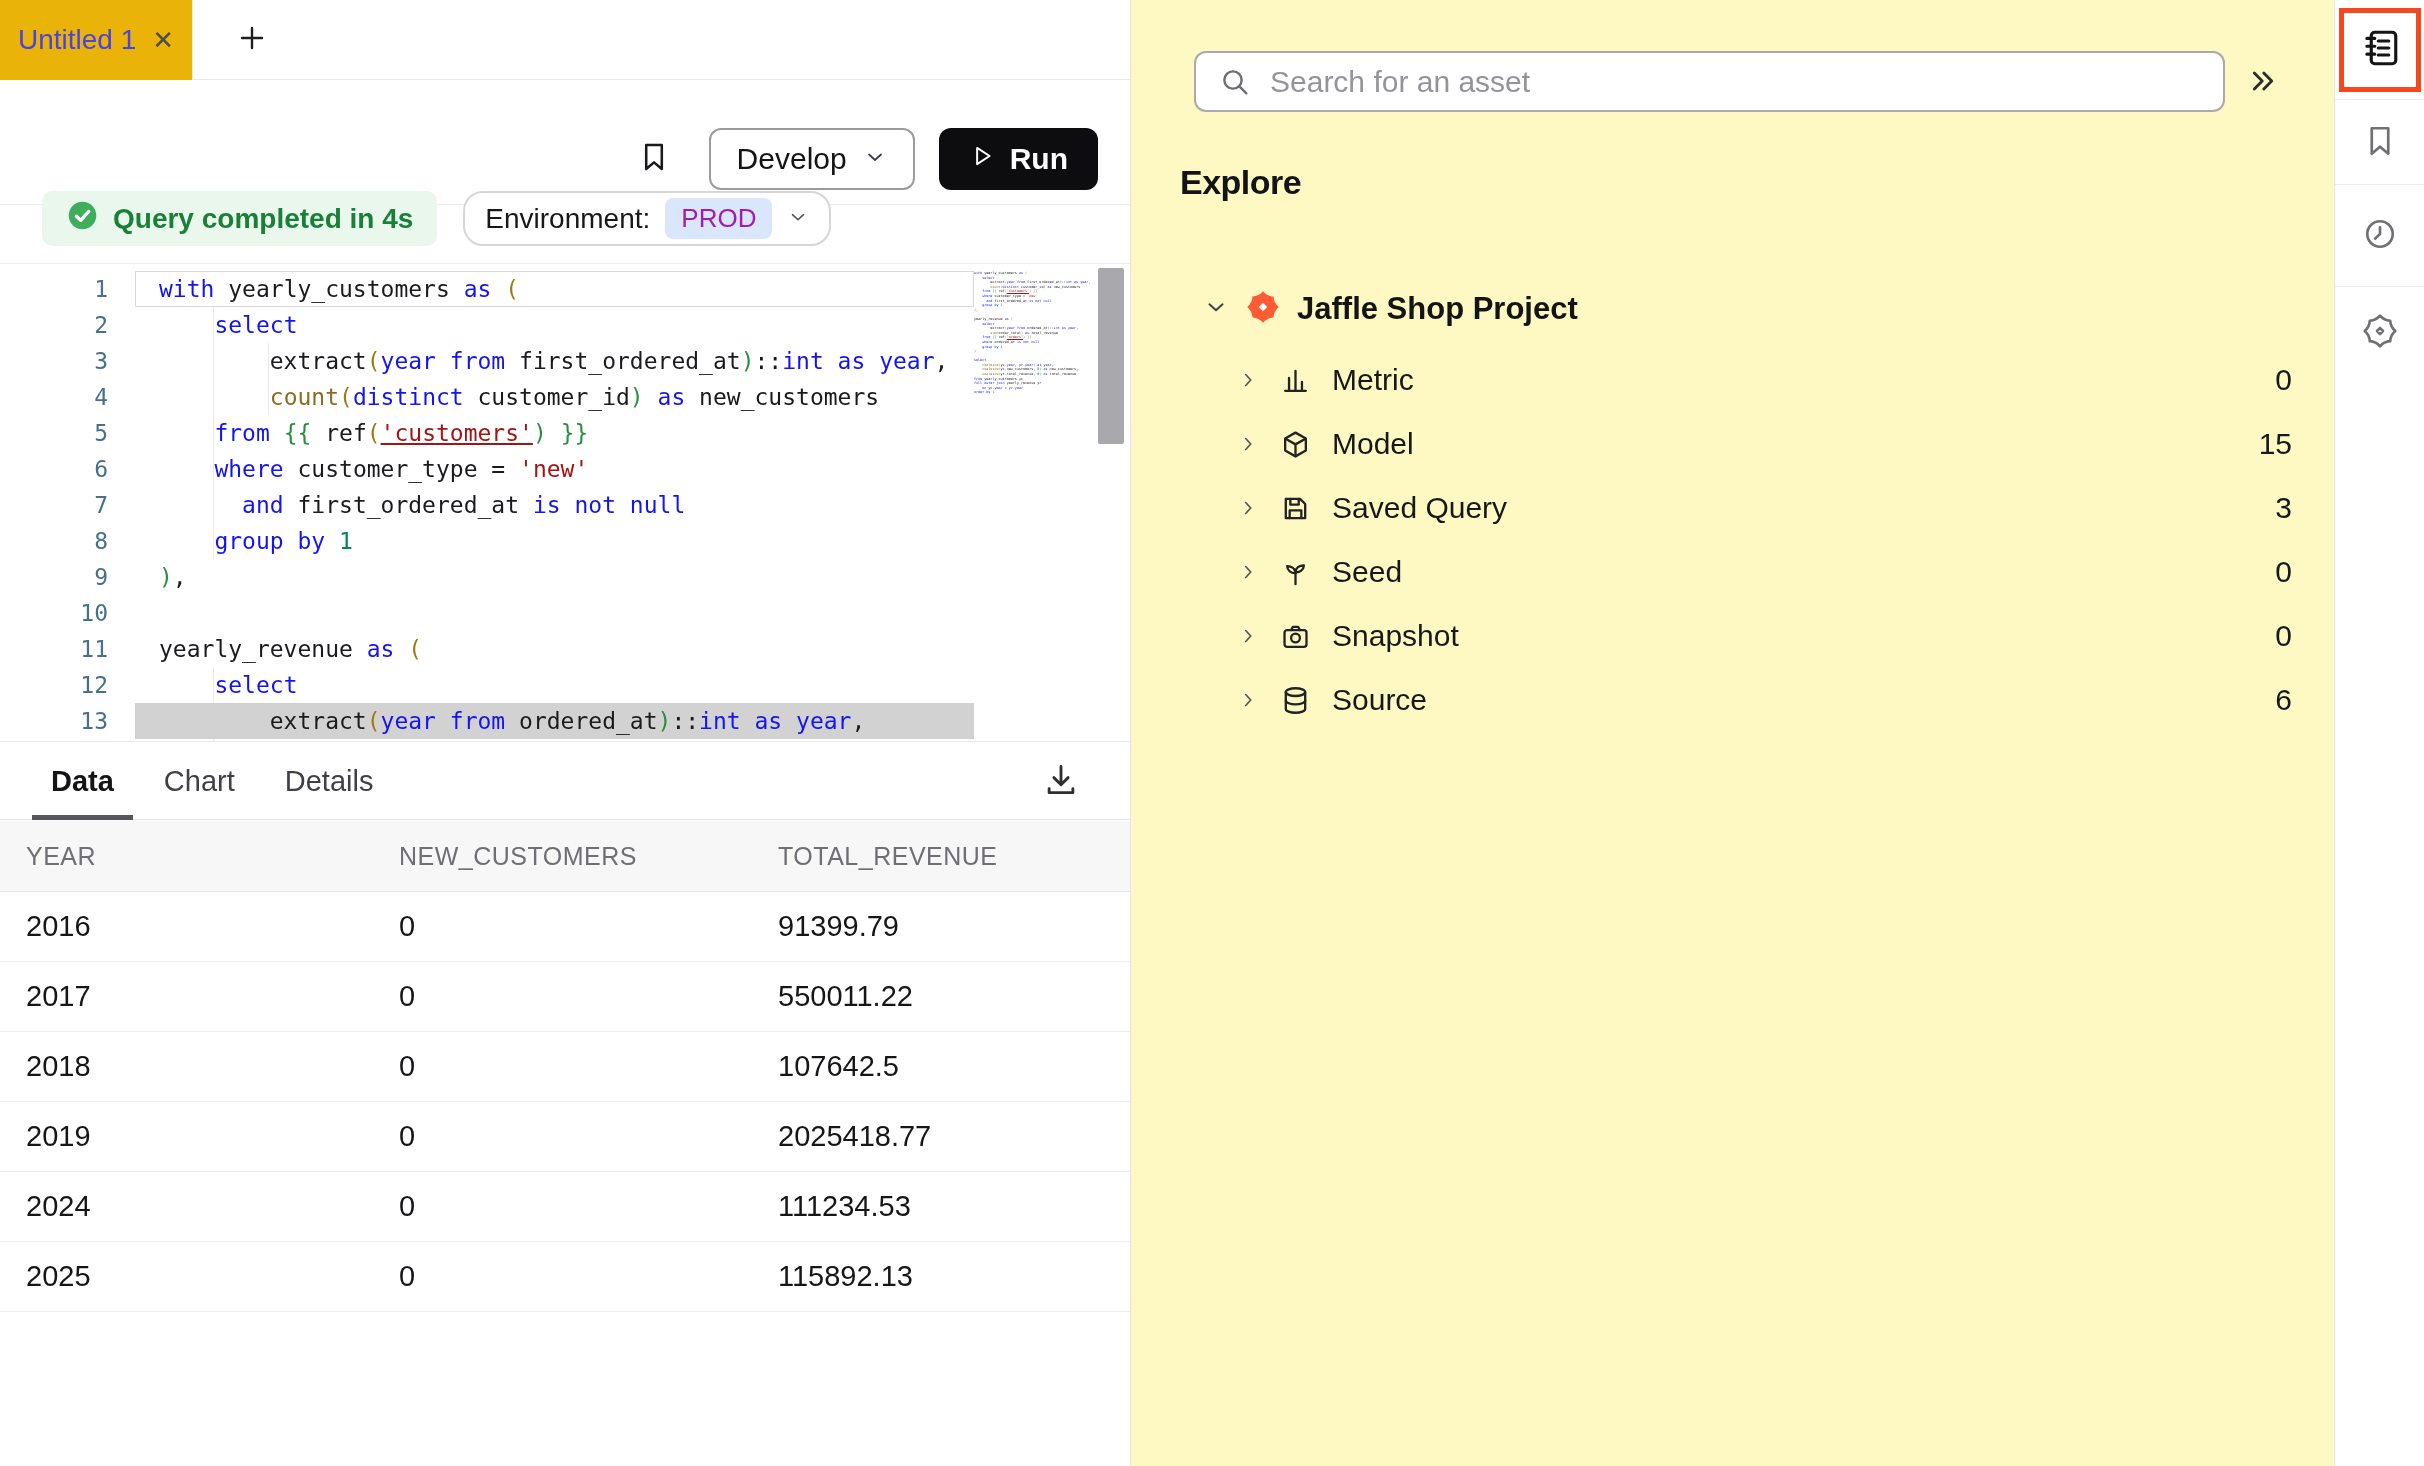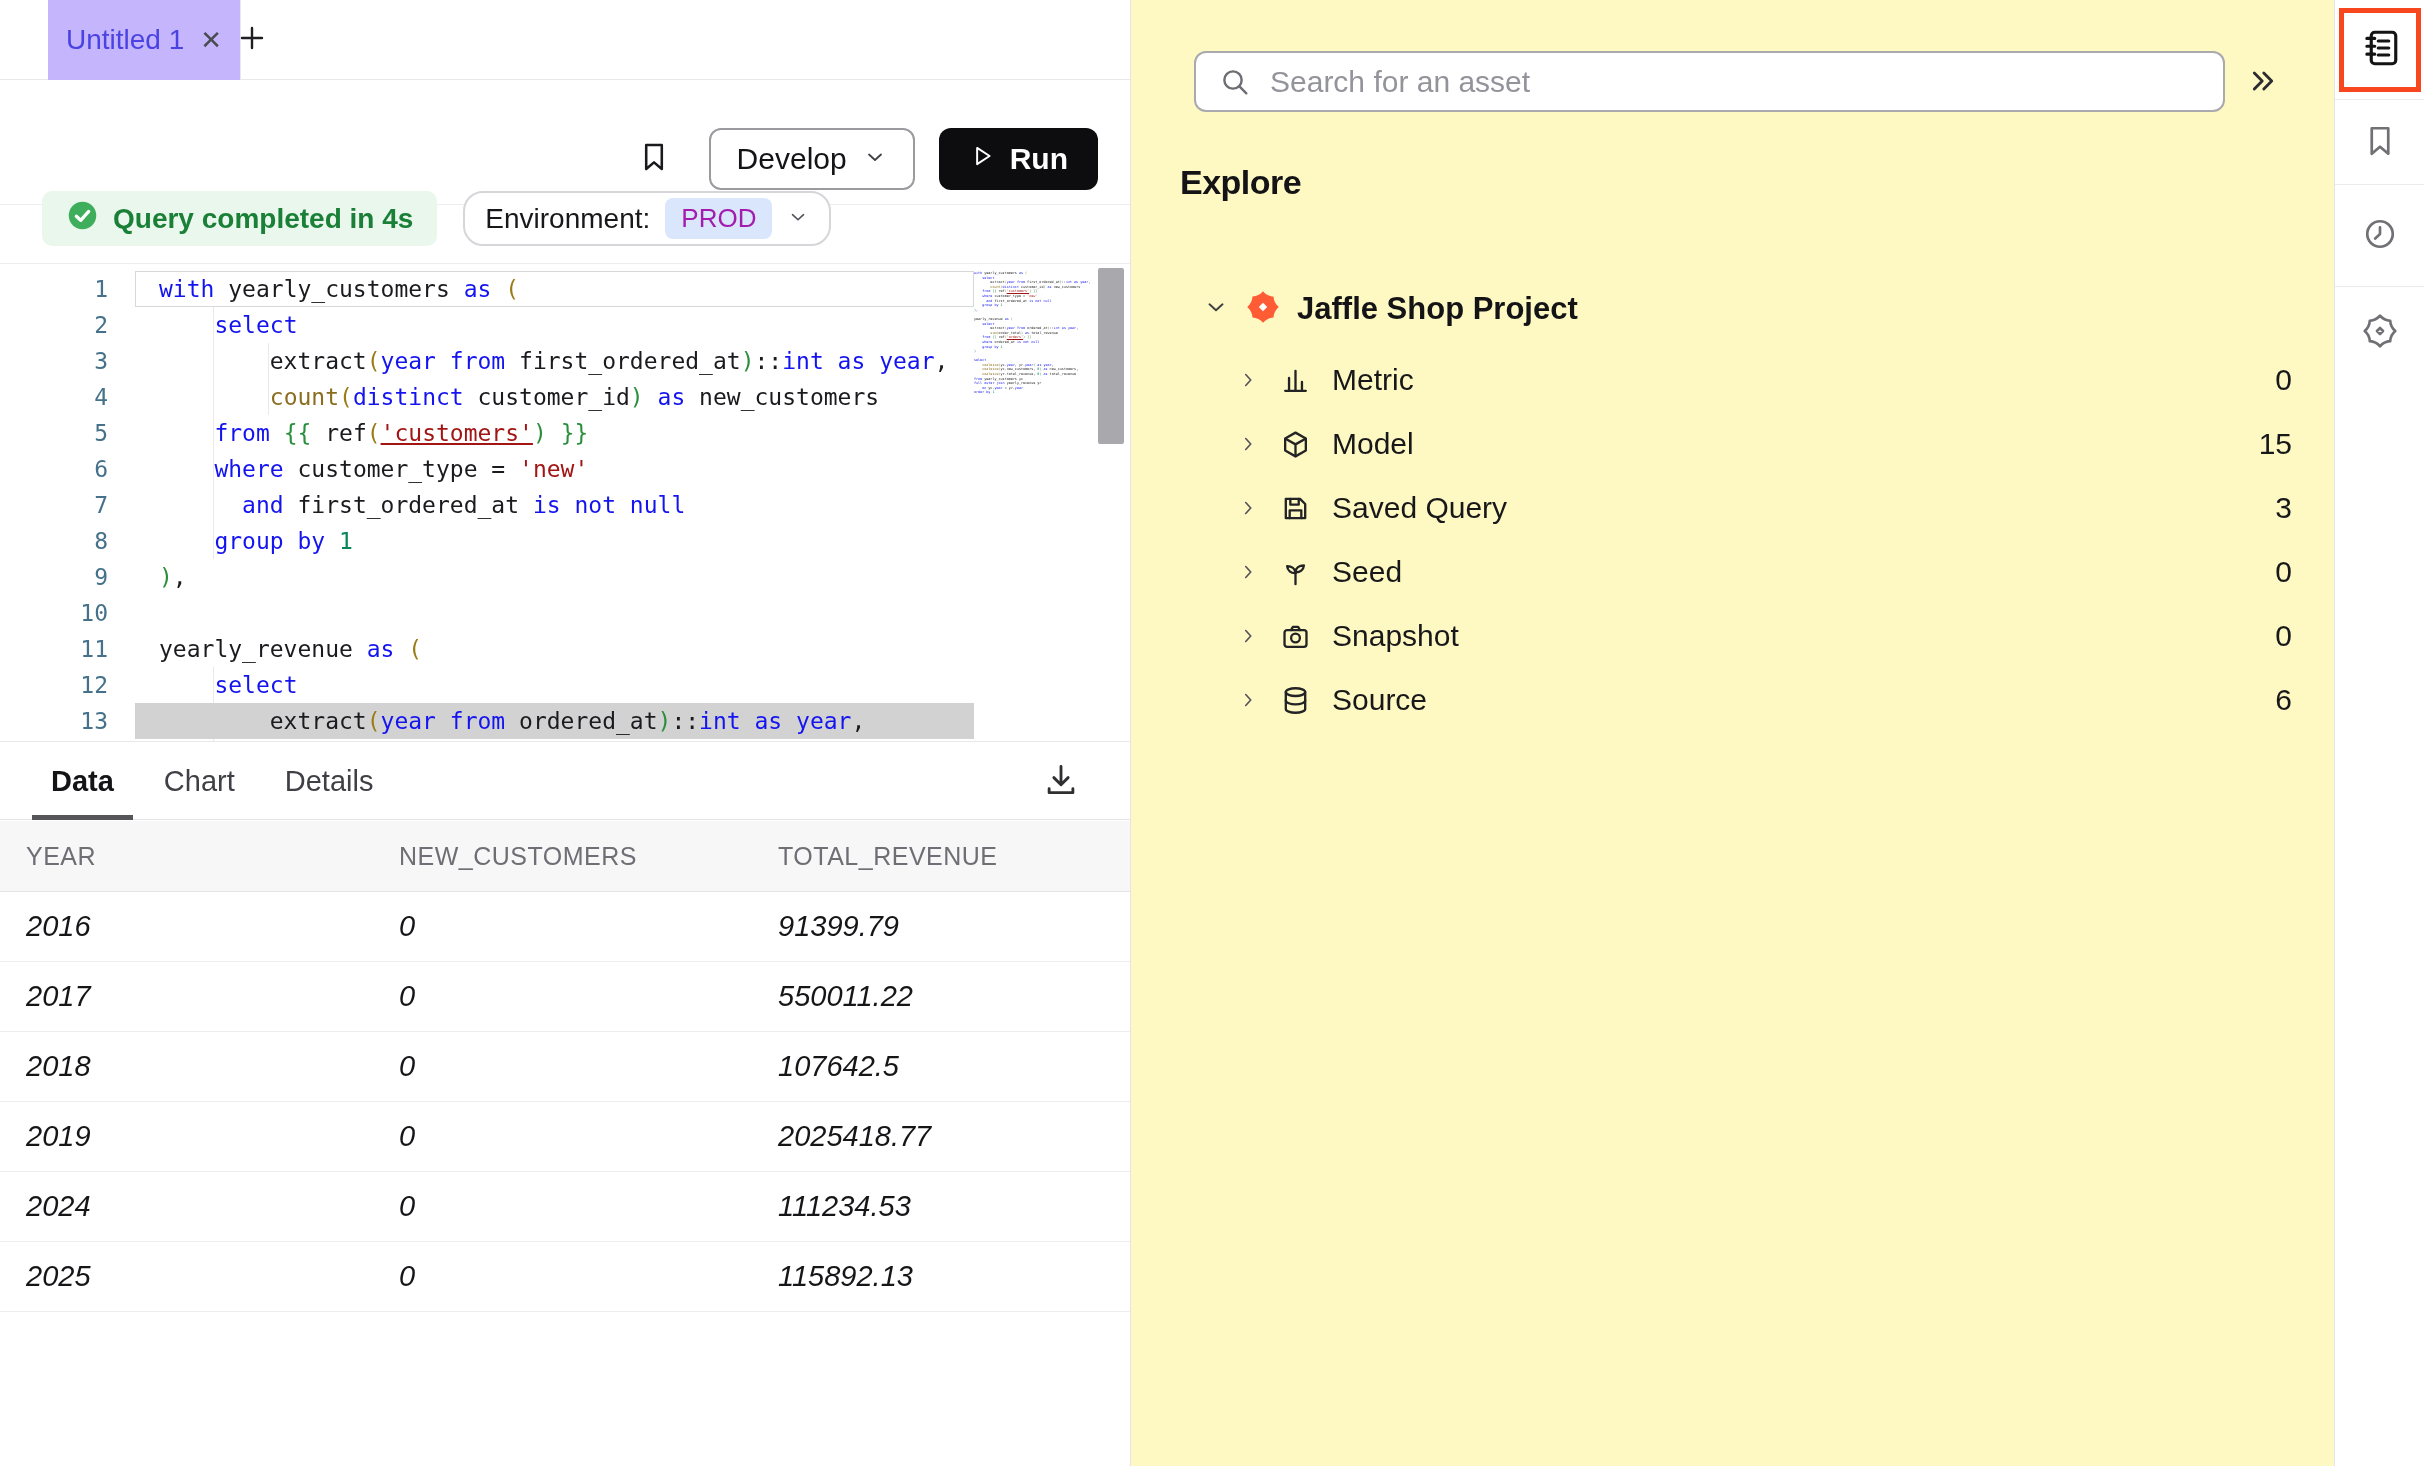--- a/index.html
+++ b/index.html
@@ -5,21 +5,21 @@
   * { margin:0; padding:0; box-sizing:border-box; }
   html,body { background:#fff; }
   #page { position:relative; width:2424px; height:1466px; background:#fff; overflow:hidden;
           font-family:"Liberation Sans", sans-serif; color:#18181b; }
 
   
   #left-pane { position:absolute; left:0; top:0; width:1131px; height:1466px; border-right:1px solid #e4e4e7; background:#fff; }
 
   #tabbar { position:absolute; left:0; top:0; right:0; height:80px; border-bottom:1px solid #e8e8ea; background:#fff; }
   .tab { position:absolute; left:0; top:0; width:193px; height:80px; border-right:1px solid #e8e8ea;
-         display:flex; align-items:center; justify-content:center; gap:16px; background:#c4b5fd;margin-left:48px; }
+         display:flex; align-items:center; justify-content:center; gap:16px; background:#eab308; }
   .tab-label { font-size:28px; font-weight:500; color:#4a43e2; }
   .tab-close { font-size:26px; color:#4b4b52; cursor:pointer; line-height:1; }
   .newtab { position:absolute; left:230px; top:18px; width:44px; height:44px; display:flex; align-items:center; justify-content:center; color:#1f1f23; }
   .newtab svg { width:32px; height:32px; }
 
   #toolbar { position:absolute; left:0; top:81px; right:0; height:92px; border-bottom:1px solid #ededef;
              display:flex; align-items:center; justify-content:flex-end; padding-right:32px; gap:24px;margin-top:32px; }
   .icon-btn { display:flex; align-items:center; justify-content:center; background:none; border:none; color:#1a1a1e; }
   #bookmark-toolbar { margin-right:14px; } #bookmark-toolbar svg { width:34px; height:34px; }
   .btn-develop { height:62px; padding:0 26px; border:2px solid #9b9b9f; border-radius:12px; background:#fff;
@@ -64,21 +64,21 @@
   .rtab.active { font-weight:700; color:#141417; }
   .rtab.active::after { content:""; position:absolute; left:-19px; right:-19px; bottom:0; height:5px; background:#55555a; }
   #download-btn { position:absolute; right:50px; top:18px; color:#2f2f31; }
   #download-btn svg { width:38px; height:38px; }
 
   
   #thead { position:absolute; left:0; top:821px; right:0; height:71px; background:#f7f7f8; border-bottom:1px solid #e5e5e8; }
   .grid-row { display:grid; grid-template-columns:373px 379px 1fr; padding-left:26px; align-items:center; height:100%; }
   .th { font-size:25px; color:#6e6e74; letter-spacing:0.5px; }
   #tbody { position:absolute; left:0; top:892px; right:0; }
-  .trow { height:70px; border-bottom:1px solid #ededf0;font-style:italic; }
+  .trow { height:70px; border-bottom:1px solid #ededf0; }
   .td { font-size:29px; color:#161619; }
 
   
   #right-panel { position:absolute; left:1131px; top:0; width:1203px; height:1466px; background:#fef9c3; }
   #search-input { position:absolute; left:63px; top:51px; width:1031px; height:61px; border:2px solid #a9a9ae; border-radius:12px;
                   padding:0 20px 0 74px; font-size:30px; color:#18181b; background:#fff; outline:none;
                   font-family:"Liberation Sans", sans-serif; }
   #search-input::placeholder { color:#93939b; }
   #search-icon { position:absolute; left:88px; top:66px; width:32px; height:32px; color:#6d6d73; pointer-events:none; }
   #collapse-btn { position:absolute; left:1108px; top:58px; width:48px; height:48px; color:#2c2c30; display:flex; align-items:center; justify-content:center; }

